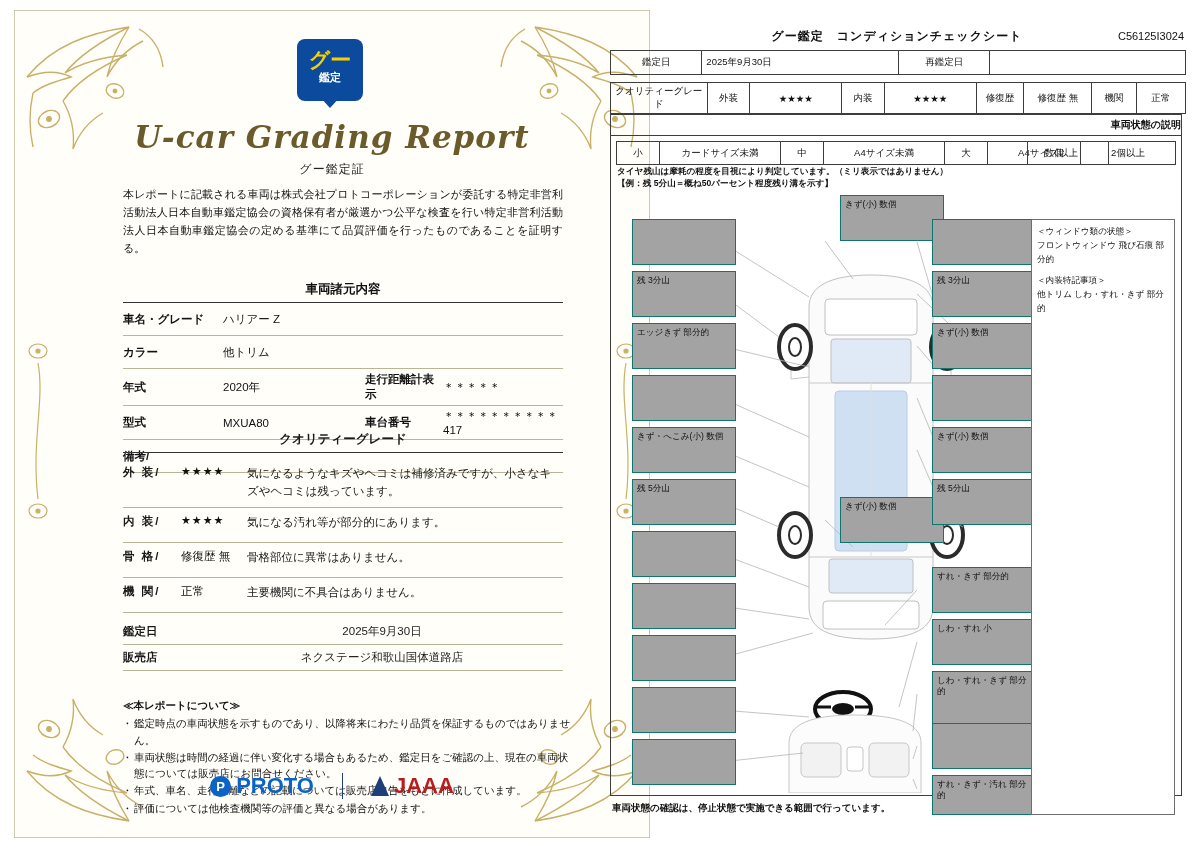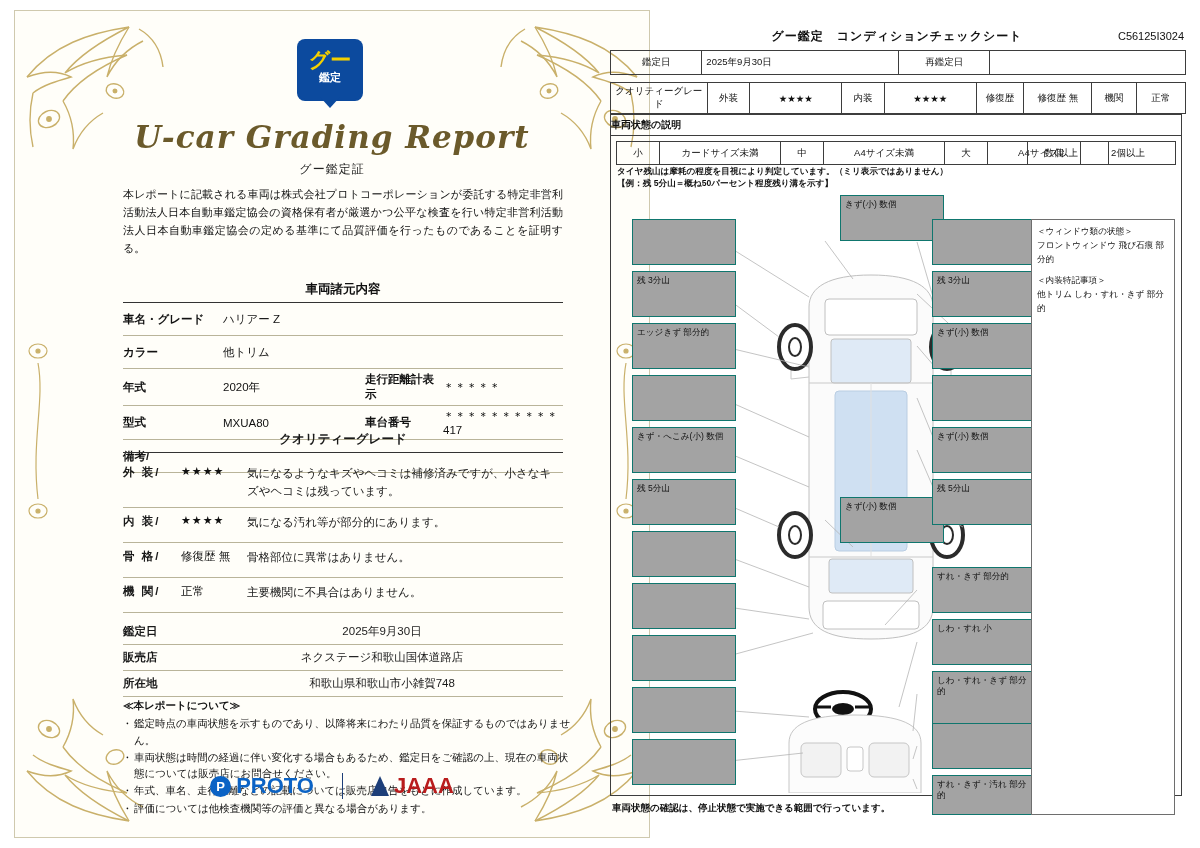--- a/index.html
+++ b/index.html
@@ -160,21 +160,21 @@
 
   .t1{position:absolute;left:2px;top:26px;}
   .t1 td{height:19px;}
   .t2{position:absolute;left:2px;top:58px;}
   .t2 td{height:19px;}
   .cond-box{
     position:absolute;left:2px;top:90px;width:572px;height:682px;
     border:1px solid #3d3d3d;box-sizing:border-box;
   }
   .cond-head{
-    height:20px;line-height:20px;text-align:left;font-weight:bold;
+    height:20px;line-height:20px;text-align:right;font-weight:bold;
     font-size:10px;border-bottom:1px solid #3d3d3d;
   }
   .t3{position:absolute;left:5px;top:26px;}
   .t3 td{height:18px;}
   .t4{position:absolute;right:5px;top:26px;}
   .t4 td{height:18px;}
   .tire-note{
     position:absolute;left:6px;top:50px;width:430px;
     font-size:8.6px;line-height:1.45;font-weight:bold;
   }
@@ -350,24 +350,20 @@
       </div>
 
       <div class="meta">
         <div class="mrow">
           <div class="m-l">鑑定日</div>
           <div class="m-v">2025年9月30日</div>
         </div>
         <div class="mrow">
           <div class="m-l">販売店</div>
           <div class="m-v">ネクステージ和歌山国体道路店</div>
-        </div>
-        <div class="mrow">
-          <div class="m-l">所在地</div>
-          <div class="m-v">和歌山県和歌山市小雑賀748</div>
         </div>
       </div>
 
       <div class="notes">
         <div class="nh">≪本レポートについて≫</div>
         <ul>
           <li>鑑定時点の車両状態を示すものであり、以降将来にわたり品質を保証するものではありません。</li>
           <li>車両状態は時間の経過に伴い変化する場合もあるため、鑑定日をご確認の上、現在の車両状態については販売店にお問合せください。</li>
           <li>年式、車名、走行距離などの記載については販売店申告をもとに作成しています。</li>
           <li>評価については他検査機関等の評価と異なる場合があります。</li>

